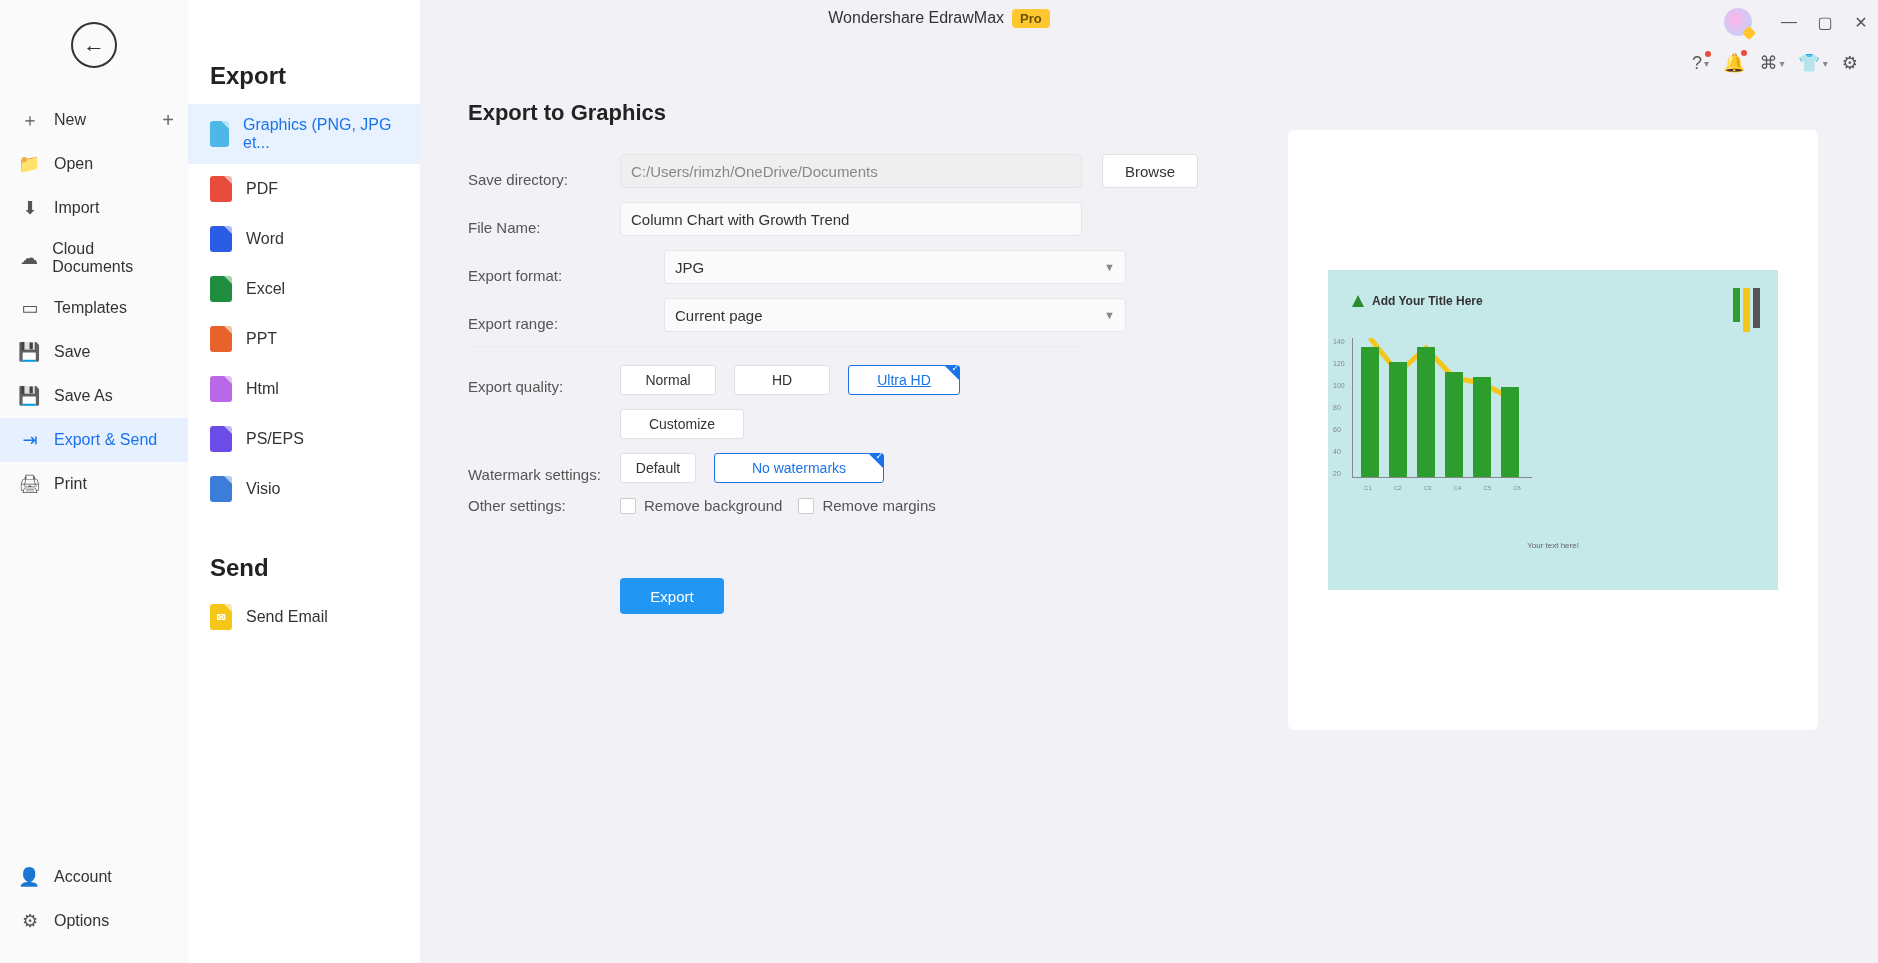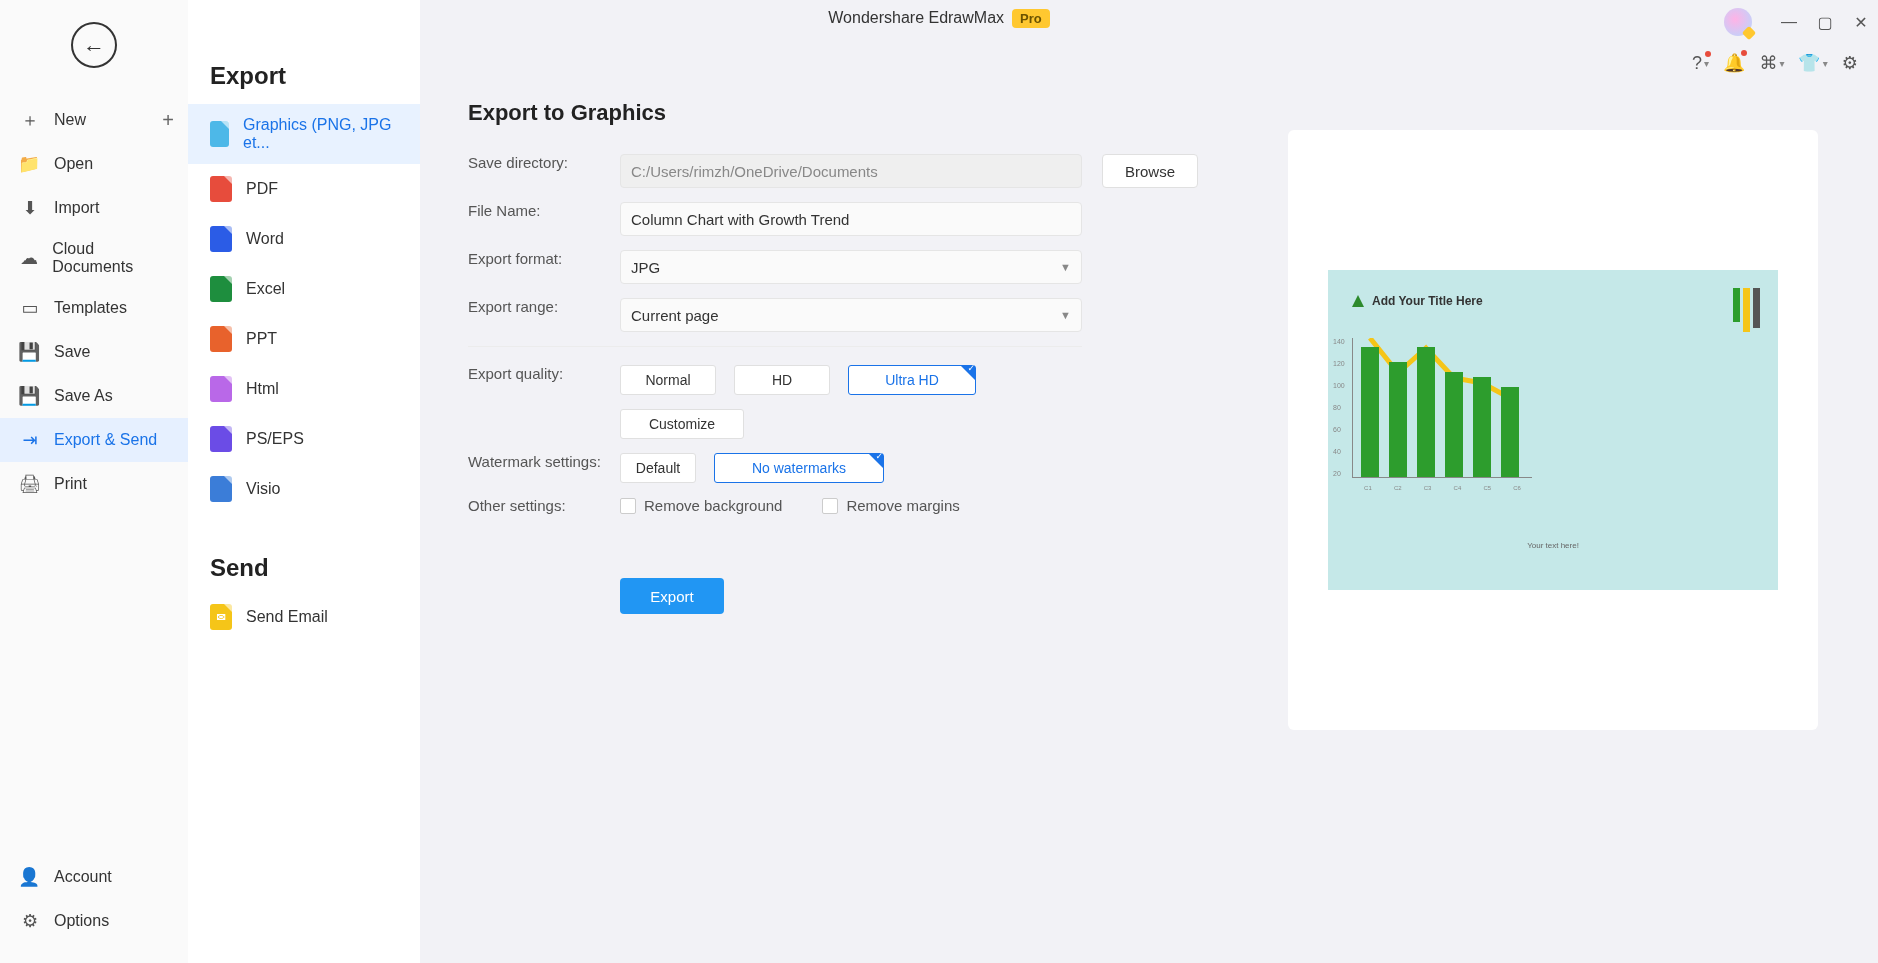--- a/index.html
+++ b/index.html
@@ -37,37 +37,37 @@
 .fmt-list { display:flex; flex-direction:column; }
 .fmt-item { display:flex; align-items:center; gap:14px; padding:12px 22px; font-size:16px; color:#333; cursor:pointer;}
 .fmt-item.selected { background:#e8f2ff; color:#1a73e8; }
 .fmt-ico { width:22px; height:26px; border-radius:3px; display:flex; align-items:center; justify-content:center; color:#fff; font-size:11px; font-weight:bold; position:relative;}
 .fmt-ico::before{content:""; position:absolute; top:0; right:0; width:8px; height:8px; background:rgba(255,255,255,.6); clip-path:polygon(0 0,100% 100%,100% 0);}
 .send-h { font-size:24px; font-weight:700; color:#222; padding:40px 22px 10px; }
 
 
 .main { position:absolute; top:0; left:420px; right:0; height:100%; padding:100px 48px 0 48px; }
 .main h1 { font-size:22px; font-weight:700; color:#222; margin-bottom:28px; }
-.form-row { display:flex; align-items:flex-start; margin-bottom:14px;}
+.form-row { display:flex; align-items:flex-end; margin-bottom:14px;}
 .form-label { width:152px; font-size:15px; color:#555; }
 .text-input { width:462px; height:34px; background:#fafafa; border:1px solid #e5e5e5; border-radius:4px; padding:16px 10px; font-size:15px; color:#333;}
 .text-input.readonly{ background:#efefef; color:#888;}
 .browse-btn { width:96px; height:34px; background:#fff; border:1px solid #e0e0e0; border-radius:4px; margin-left:20px; font-size:15px; color:#333; cursor:pointer;}
-.select-box { width:462px; height:34px; background:#fafafa; border:1px solid #e5e5e5; border-radius:4px; padding:0 10px; font-size:15px; color:#333; display:flex; align-items:center; justify-content:space-between; cursor:pointer;}
+.select-box { width:462px; height:34px; background:#fafafa; border:1px solid #e5e5e5; border-radius:4px; padding:0 10px; font-size:15px; color:#333; display:flex; align-items:center; justify-content:space-between; cursor:pointer;margin-left:44px;}
 .select-box .arrow{font-size:11px; color:#888;}
 .hr { width:614px; border:none; border-top:1px solid #ececec; margin:10px 0 18px 152px;}
 
 .btn-group { display:flex; gap:18px; }
 .opt-btn { height:30px; padding:0 22px; background:#fff; border:1px solid #e0e0e0; border-radius:3px; font-size:14px; color:#333; cursor:pointer; display:flex; align-items:center; position:relative;}
 .opt-btn.wide{width:126px; justify-content:center;}
 .opt-btn.selected { border:1px solid #1a73e8; color:#1a73e8; }
 .opt-btn.selected::after{content:""; position:absolute; top:0; right:0; width:0; height:0; border-left:14px solid transparent; border-top:14px solid #1a73e8;}
 .opt-btn.selected::before{content:"✓"; position:absolute; top:-3px; right:0px; color:#fff; font-size:9px; z-index:1;}
 
-.checkbox-row { display:flex; gap:40px; align-items:center;}
+.checkbox-row { display:flex; gap:16px; align-items:center;}
 .cb-item { display:flex; align-items:center; gap:8px; font-size:15px; color:#555; cursor:pointer;}
 .cb-box { width:16px; height:16px; border:1px solid #ccc; border-radius:2px; background:#fff;}
 
 .export-btn { width:104px; height:36px; background:#2196f3; color:#fff; border:none; border-radius:4px; font-size:15px; cursor:pointer; margin-left:152px; margin-top:50px;}
 
 
 .preview-panel { position:absolute; top:130px; right:60px; width:530px; height:600px; background:#fff; border-radius:6px; display:flex; align-items:center; justify-content:center;}
 .preview-img { width:450px; height:320px; background:#c5e8e8; position:relative; padding:24px;}
 .preview-corner { position:absolute; top:18px; right:18px; display:flex; gap:3px;}
 .preview-corner span{width:7px; height:34px;}
@@ -232,21 +232,21 @@
     </div>
   </div>
 
   <hr class="hr" style="margin-left:0; width:614px;">
 
   <div class="form-row">
     <div class="form-label">Export quality:</div>
     <div class="btn-group" id="quality-opts">
         <button class="opt-btn" style="width: 96px; justify-content: center;">Normal</button>
         <button class="opt-btn" style="width: 96px; justify-content: center;">HD</button>
-        <button class="opt-btn selected" style="width: 128px; justify-content: center;">Ultra HD</button>
+        <button class="opt-btn selected" style="width: 112px; justify-content: center; text-decoration: underline;">Ultra HD</button>
       </div>
   </div>
   <div class="form-row">
     <div class="form-label"></div>
     <button class="opt-btn wide" style="width:124px;">Customize</button>
   </div>
 
   <div class="form-row">
     <div class="form-label">Watermark settings:</div>
     <div class="btn-group" id="wm-opts">

